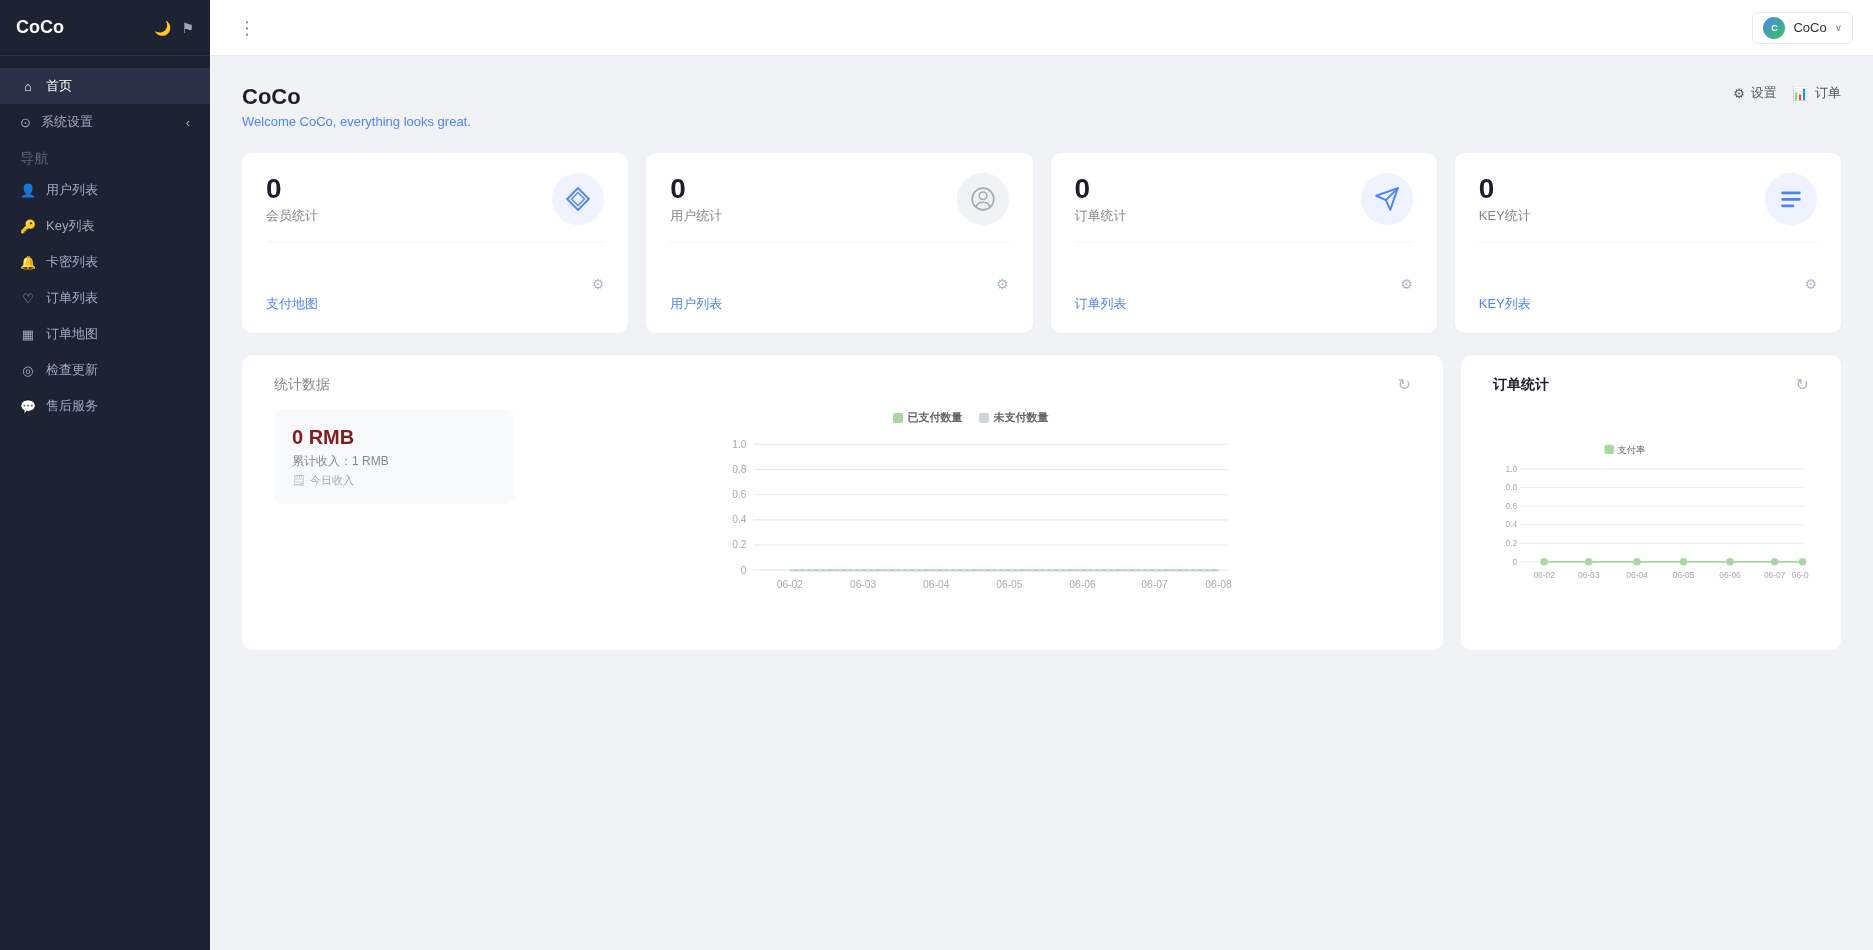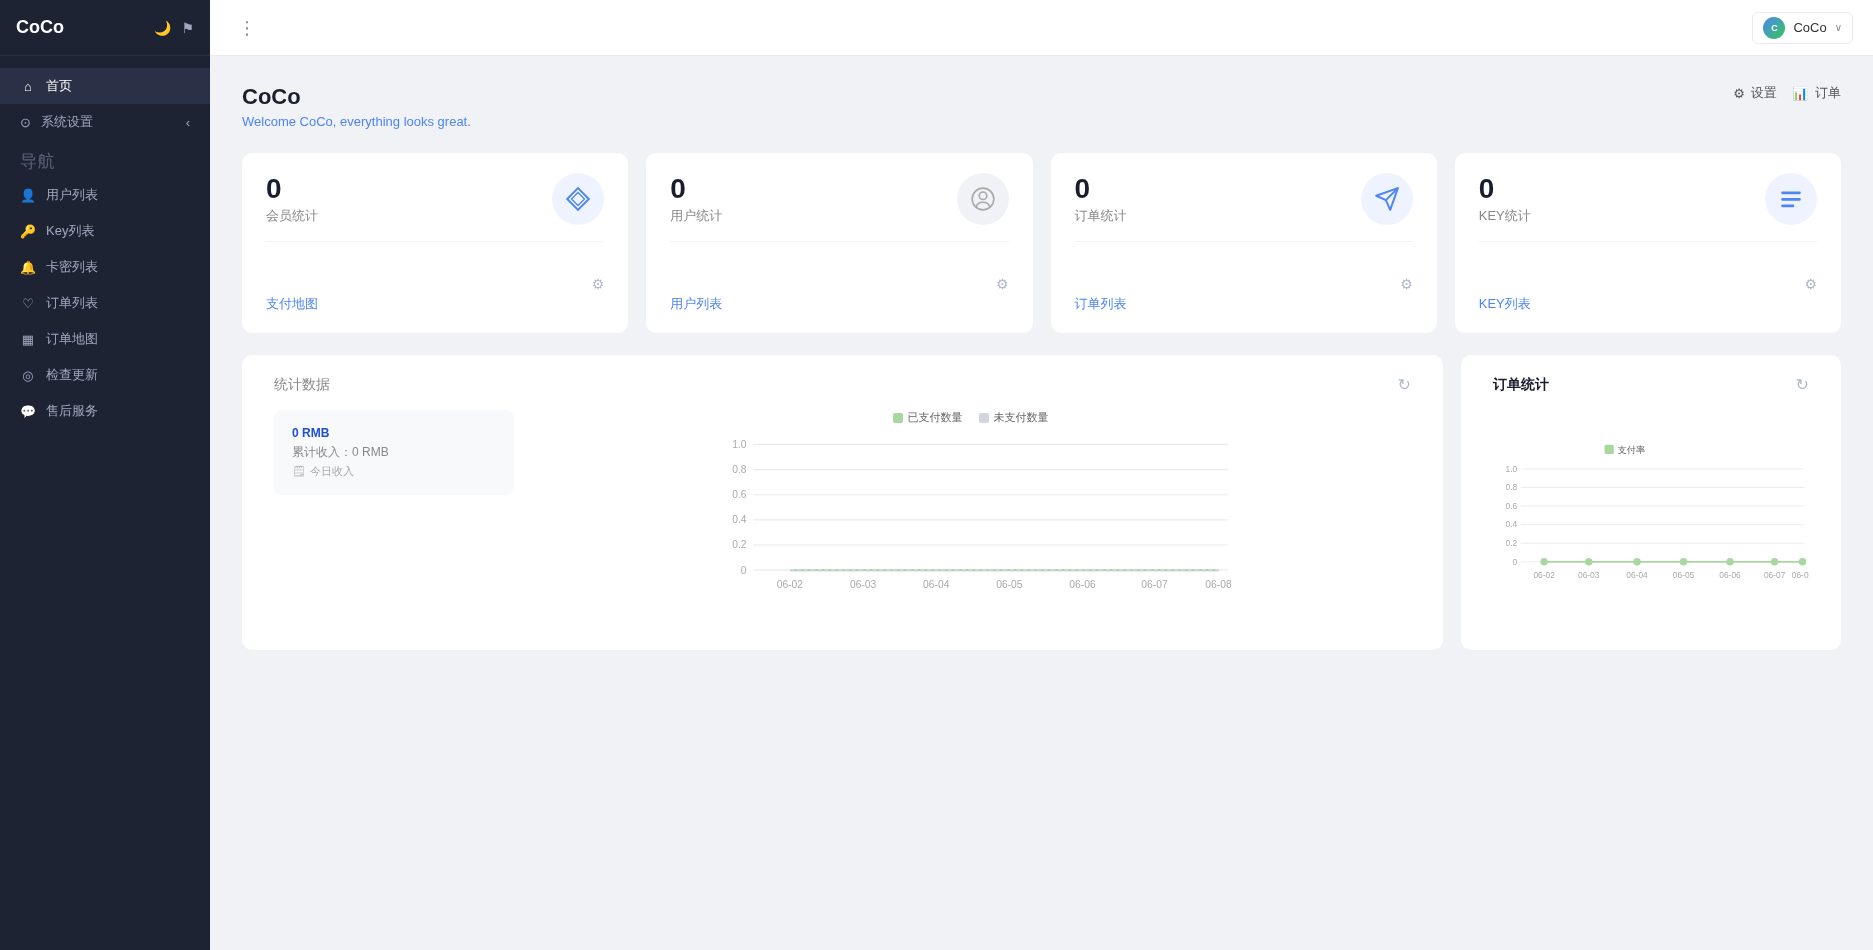--- a/index.html
+++ b/index.html
@@ -47,21 +47,21 @@
       cursor: pointer;
       font-size: 13px;
       color: #a0a8c0;
       gap: 10px;
       transition: background 0.2s;
     }
     .sidebar-nav-item.active { color: #fff; background: #2a3045; }
     .sidebar-nav-item .icon { width: 16px; text-align: center; }
     .sidebar-section-label {
       padding: 10px 20px 4px;
-      font-size: 17px;
+      font-size: 14px;
       color: #5a6278;
       letter-spacing: 0.5px;
     }
     .sidebar-sub-item {
       display: flex;
       align-items: center;
       justify-content: space-between;
       padding: 9px 20px;
       cursor: pointer;
       font-size: 13px;
@@ -278,23 +278,23 @@
       display: flex;
       flex-direction: column;
       gap: 12px;
     }
     .mini-card {
       background: #f8f9fb;
       border-radius: 8px;
       padding: 16px 18px;
     }
     .mini-card-value {
-      font-size: 12px;
+      font-size: 20px;
       font-weight: 700;
-      color: #1d4ed8;
+      color: #7f1d1d;
     }
     .mini-card-label {
       font-size: 12px;
       color: #888;
       margin-top: 4px;
     }
     .mini-card-sub {
       font-size: 11px;
       color: #aaa;
       margin-top: 3px;
@@ -307,20 +307,21 @@
     .chart-area {
       position: relative;
       height: 200px;
     }
     .chart-legend {
       display: flex;
       align-items: center;
       gap: 16px;
       margin-bottom: 8px;
       justify-content: center;
+      font-weight: bold;
     }
     .legend-item {
       display: flex;
       align-items: center;
       gap: 5px;
       font-size: 11px;
       color: #666;
     }
     .legend-dot {
       width: 10px;
@@ -533,21 +534,21 @@
           <div class="panel-title">
             <span>统计</span><span>数据</span>
           </div>
           <span class="panel-refresh">↻</span>
         </div>
         <div class="stats-panel-inner">
           <div class="stats-left">
 
             <div class="mini-card">
               <div class="mini-card-value">0 RMB</div>
-              <div class="mini-card-label">累计收入：0 RMB</div>
+              <div class="mini-card-label">累计收入：1 RMB</div>
               <div class="mini-card-sub">
                 <span>🗒</span>
                   <span>今日收入</span>
               </div>
             </div>
 
           </div>
 
           <div class="chart-area">
             <div class="chart-legend">

